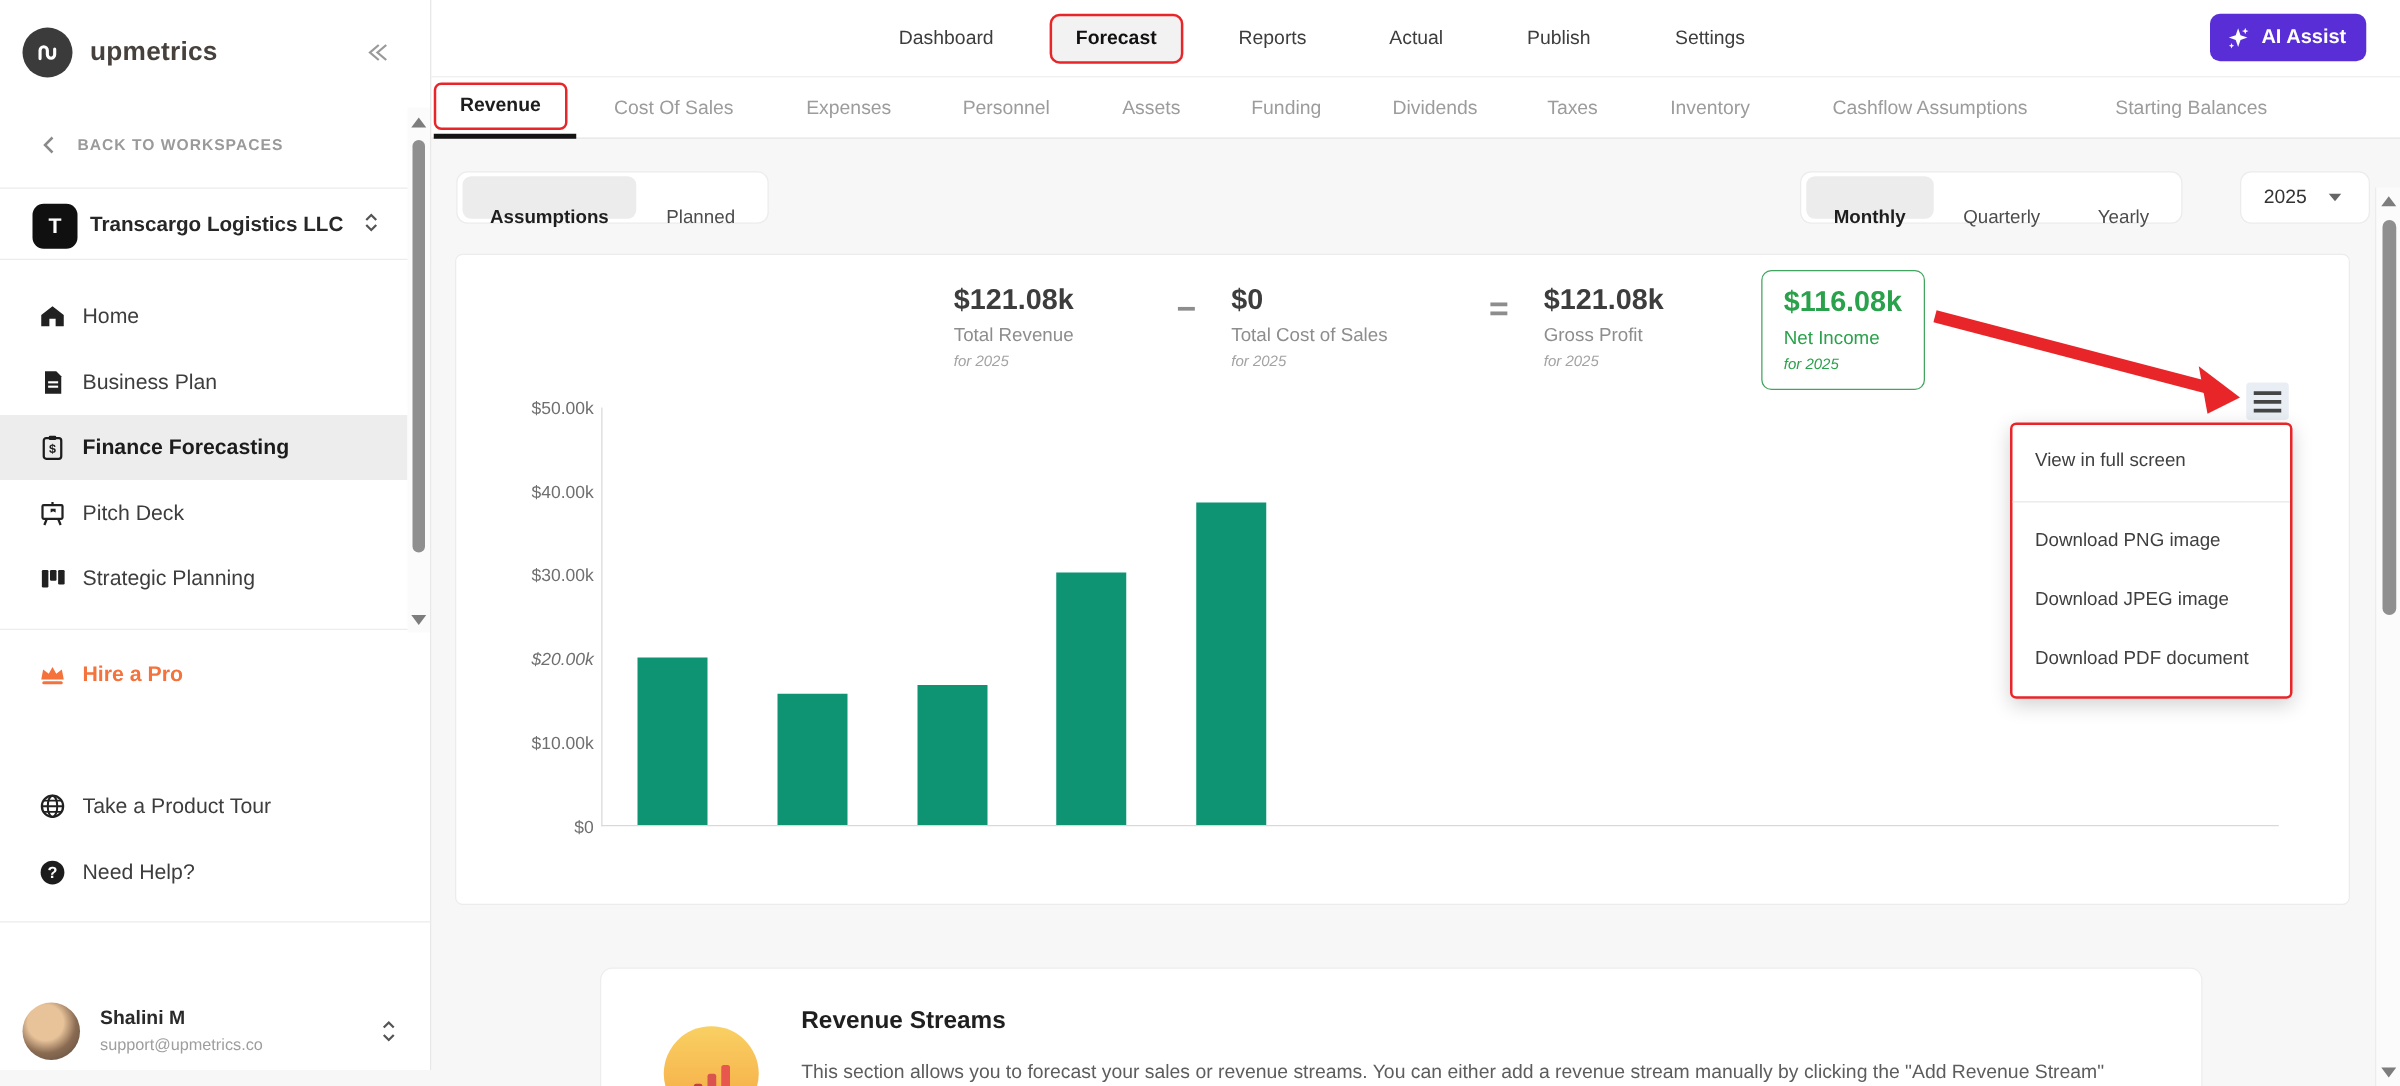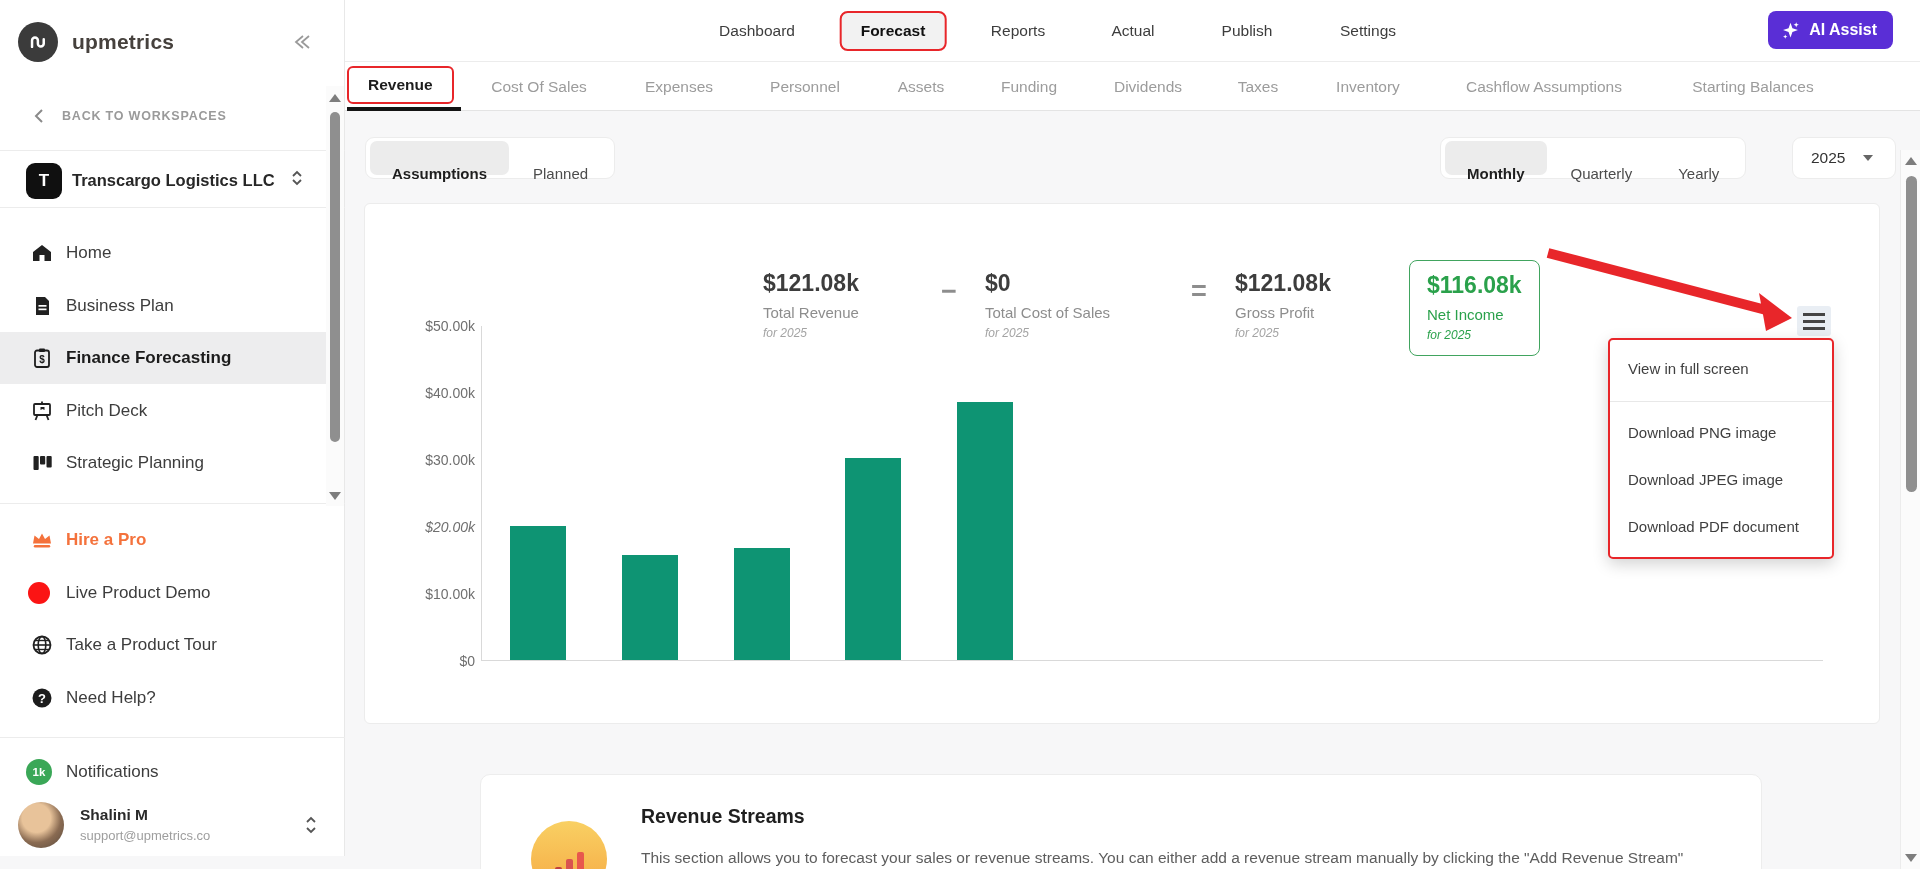--- a/index.html
+++ b/index.html
@@ -74,21 +74,21 @@
   .seg.on { background:#ececec; color:#1e1e1e; font-weight:600; }
   .year-select { position:absolute; left:1447px; top:26px; width:104px; height:42px; background:#fff;
                  border:1px solid #ececec; border-radius:9px; display:flex; align-items:center; cursor:pointer; }
   .year-select span { font-size:15.5px; color:#333; margin-left:18px; }
   .caret-dn { width:0; height:0; border-left:5px solid transparent; border-right:5px solid transparent;
               border-top:6px solid #666; margin-left:16px; }
 
   
   .chart-card { position:absolute; left:19px; top:92px; width:1516px; height:521px; background:#fff;
                 border:1px solid #ececec; border-radius:6px; }
-  .summary { position:absolute; left:398px; top:22px; display:flex; align-items:flex-start;margin-top:44px; }
+  .summary { position:absolute; left:398px; top:22px; display:flex; align-items:flex-start; }
   .stat { }
   .stat .v { font-size:23px; font-weight:700; color:#3d3d3d; }
   .stat .l { font-size:15px; color:#8d8d8d; margin-top:7px; }
   .stat .f { font-size:12px; font-style:italic; color:#a3a3a3; margin-top:5px; }
   .op { width:72px; text-align:center; font-size:27px; color:#8d8d8d; font-weight:700; padding-top:6px; }
   .w150{width:150px;} .w178{width:178px;} .w160{width:160px;}
   .net-box { margin-left:14px; margin-top:-10px; border:1.5px solid #41a45f; border-radius:8px; padding:11px 17px 13px; }
   .net-box .v { color:#2aa14b; } .net-box .l { color:#2aa14b; } .net-box .f { color:#2aa14b; }
   .burger { position:absolute; right:48px; top:102px; width:34px; height:30px; background:#e9eef4; border-radius:3px;
             display:flex; flex-direction:column; justify-content:center; gap:4px; align-items:center; cursor:pointer; }
@@ -220,24 +220,20 @@
     <div class="nav-item orange" style="top:514px">
       <span class="ic">
         <svg width="24" height="24" viewBox="0 0 24 24">
             <path d="M3 15.5 L4.5 7.5 L9 11 L12 5.5 L15 11 L19.5 7.5 L21 15.5 Z" fill="#f4723c"></path>
             <rect x="3.8" y="17" width="16.4" height="2.4" rx="1.2" fill="#f4723c"></rect>
           </svg>
       </span>
       <span class="lbl">Hire a Pro</span>
     </div>
 
-    <div class="nav-item" style="top:567px">
-      <span class="red-dot"></span>
-      <span class="lbl">Live Product Demo</span>
-    </div>
 
     <div class="nav-item" style="top:619px">
       <span class="ic">
         <svg width="24" height="24" viewBox="0 0 24 24">
             <circle cx="12" cy="12" r="8.5" fill="none" stroke="#212121" stroke-width="1.8"></circle>
             <ellipse cx="12" cy="12" rx="3.8" ry="8.5" fill="none" stroke="#212121" stroke-width="1.6"></ellipse>
             <line x1="3.5" y1="12" x2="20.5" y2="12" stroke="#212121" stroke-width="1.6"></line>
             <line x1="5" y1="7.5" x2="19" y2="7.5" stroke="#212121" stroke-width="1.4"></line>
             <line x1="5" y1="16.5" x2="19" y2="16.5" stroke="#212121" stroke-width="1.4"></line>
           </svg>
@@ -250,24 +246,20 @@
         <svg width="24" height="24" viewBox="0 0 24 24">
             <circle cx="12" cy="12" r="9.5" fill="#1c1c1c"></circle>
             <text x="12" y="16.5" text-anchor="middle" font-size="13" font-weight="bold" fill="#fff" font-family="Liberation Sans, sans-serif">?</text>
           </svg>
       </span>
       <span class="lbl">Need Help?</span>
     </div>
 
     <div class="sdiv" style="top:737px"></div>
 
-    <div class="nav-item" style="top:746px">
-      <span class="badge-1k">1k</span>
-      <span class="lbl">Notifications</span>
-    </div>
 
     <div class="profile">
       <div class="avatar-photo"></div>
       <div class="p-name">Shalini M</div>
       <div class="p-email">support@upmetrics.co</div>
       <div class="p-caret">
         <svg width="16" height="22" viewBox="0 0 16 22">
             <path d="M4 8 L8 4 L12 8" fill="none" stroke="#555" stroke-width="1.8"></path>
             <path d="M4 14 L8 18 L12 14" fill="none" stroke="#555" stroke-width="1.8"></path>
           </svg>

